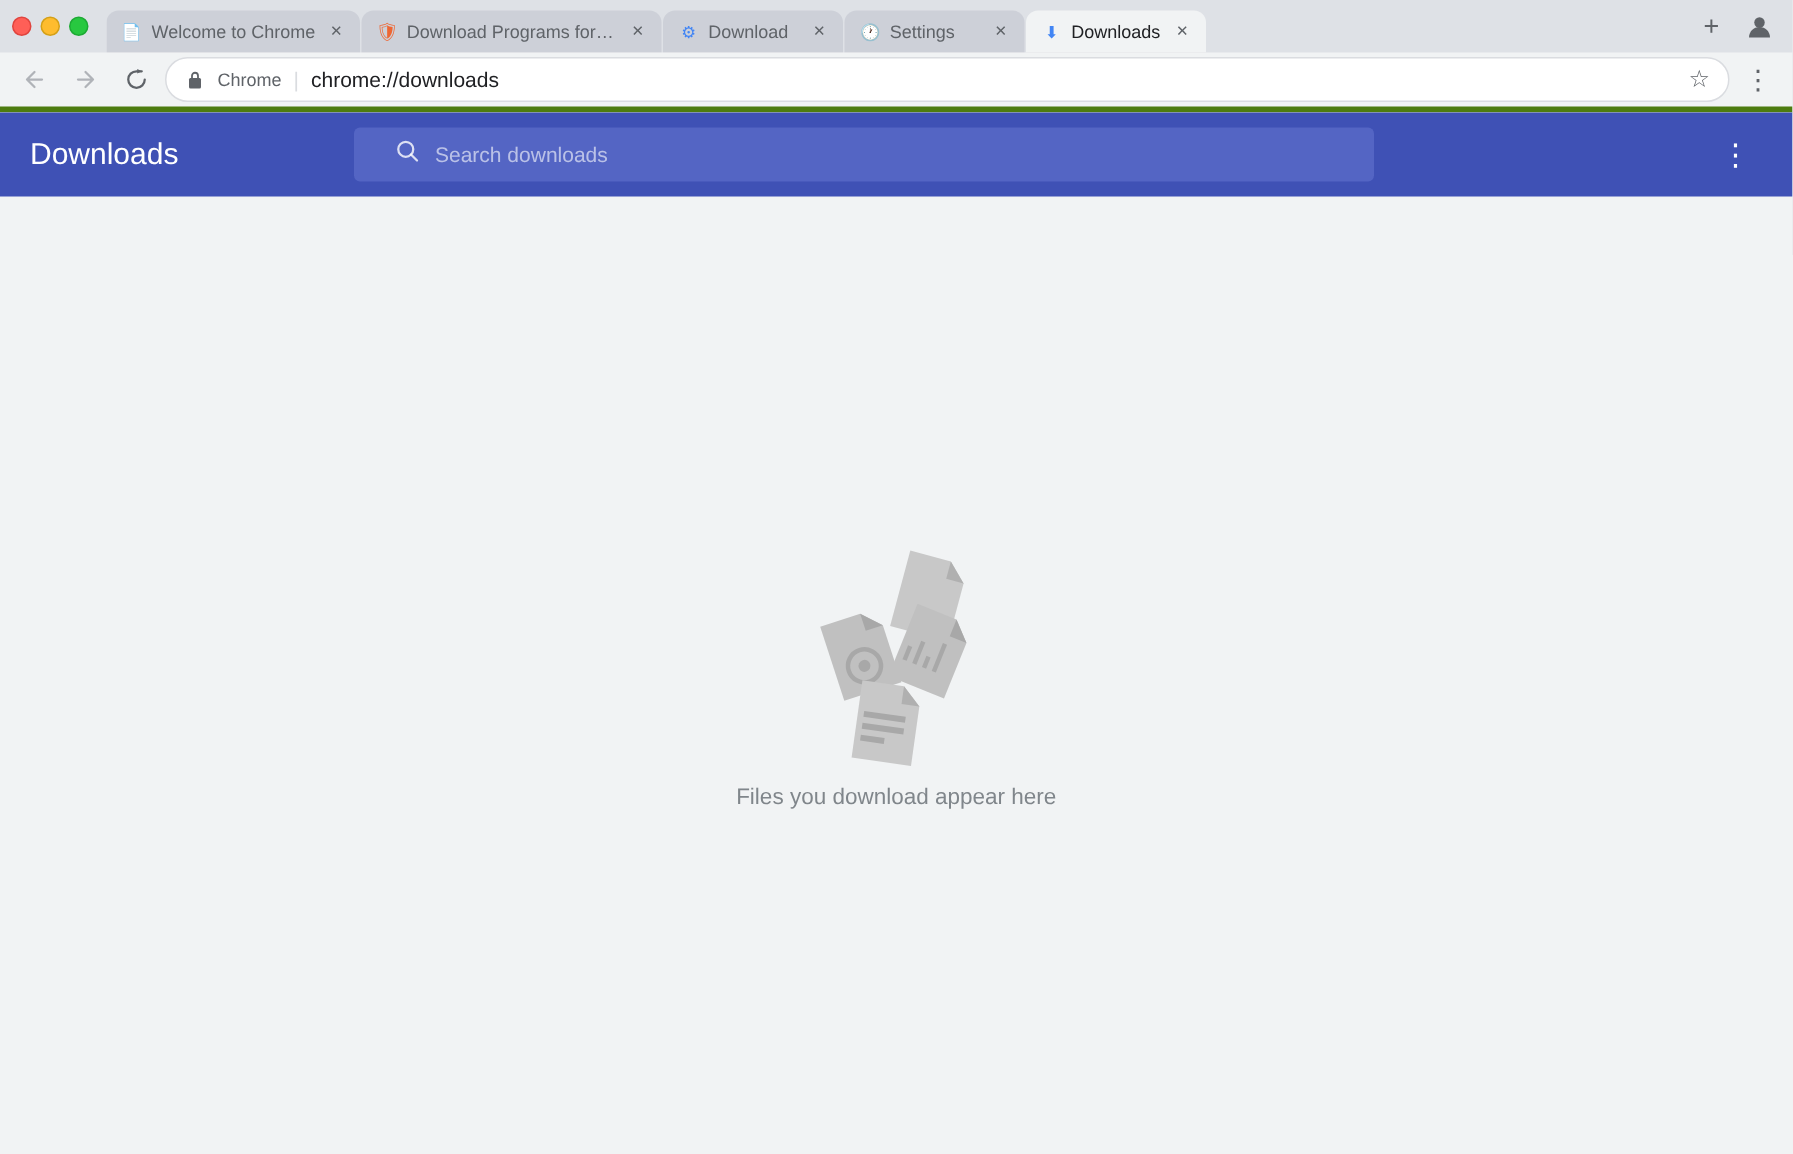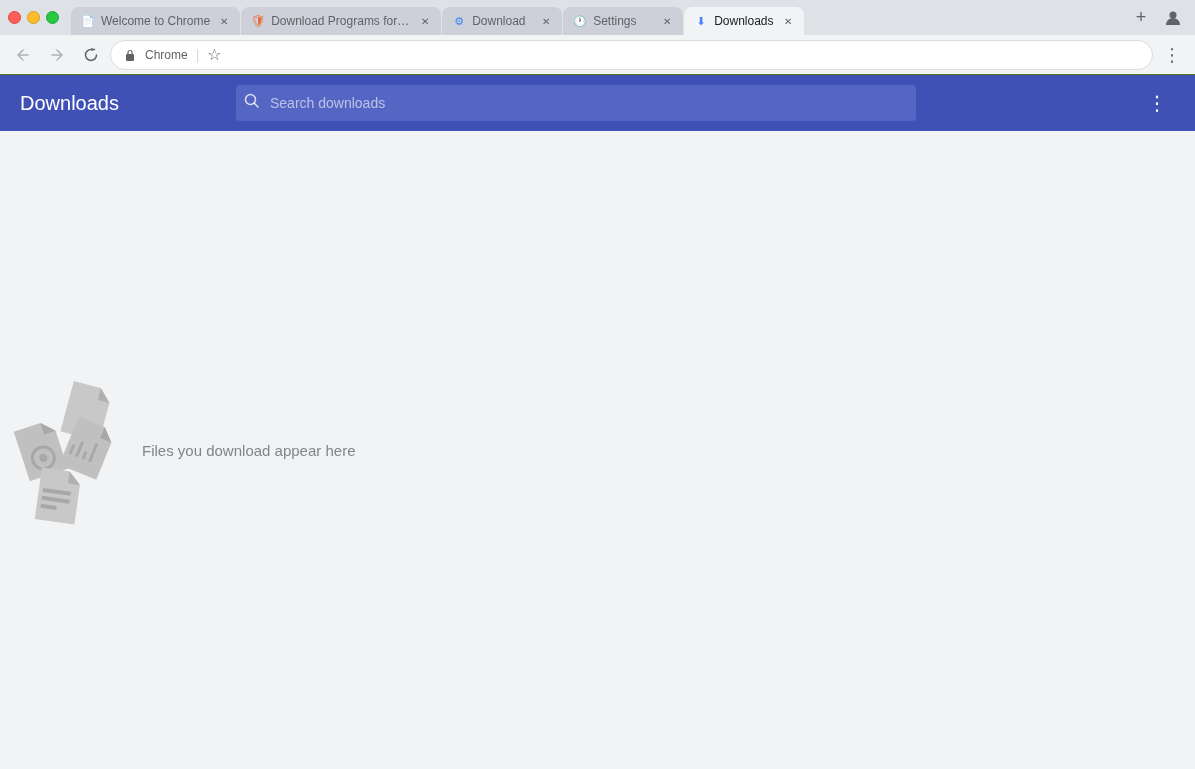--- a/index.html
+++ b/index.html
@@ -108,21 +108,21 @@
     }
 
     
     .browser-toolbar {
       background: #f1f3f4;
       height: 40px;
       display: flex;
       align-items: center;
       padding: 0 8px;
       gap: 4px;
-      border-bottom: 1px solid #4d7c0f;
+      border-bottom: 4px solid #4d7c0f;
     }
     .nav-btn {
       width: 30px;
       height: 30px;
       border-radius: 50%;
       display: flex;
       align-items: center;
       justify-content: center;
       cursor: pointer;
       color: #5f6368;
@@ -199,21 +199,21 @@
       width: 200px;
     }
     .search-box {
       flex: 1;
       max-width: 680px;
       height: 36px;
       background: #5465c4;
       border-radius: 4px;
       display: flex;
       align-items: center;
-      padding: 0 8px;
+      padding: 0 28px;
       gap: 10px;
     }
     .search-icon-wrap {
       color: rgba(255,255,255,0.7);
       font-size: 16px;
     }
     .search-input {
       flex: 1;
       background: none;
       border: none;
@@ -232,22 +232,23 @@
       display: flex;
       align-items: center;
       justify-content: center;
       border-radius: 50%;
     }
 
     
     .empty-state {
       flex: 1;
       display: flex;
-      flex-direction: row;
-      align-items: center;
+      flex-direction: column;
+      align-items: center;
+      justify-content: center;
       gap: 12px;
     }
 
     .empty-text {
       color: #80868b;
       font-size: 15px;
       font-weight: 500;
     }
 
     
@@ -328,20 +329,21 @@
     </svg>
   </button>
 
   <div class="address-bar">
     <svg width="14" height="14" viewBox="0 0 14 14">
       <rect x="3" y="6" width="8" height="7" rx="1" fill="#5f6368"></rect>
       <path d="M5 6V4.5a2 2 0 0 1 4 0V6" stroke="#5f6368" stroke-width="1.2" fill="none"></path>
     </svg>
     <span class="address-bar-secure">Chrome</span>
     <span style="color:#dadce0;">|</span>
+    <span class="address-bar-url">chrome://downloads</span>
     <span class="address-bar-star">☆</span>
   </div>
 
   <button class="toolbar-menu-btn" title="Customize and control Google Chrome">⋮</button>
 </div>
 
 <div class="page-content">
 
   <div class="downloads-header">
     <div class="downloads-title">Downloads</div>

